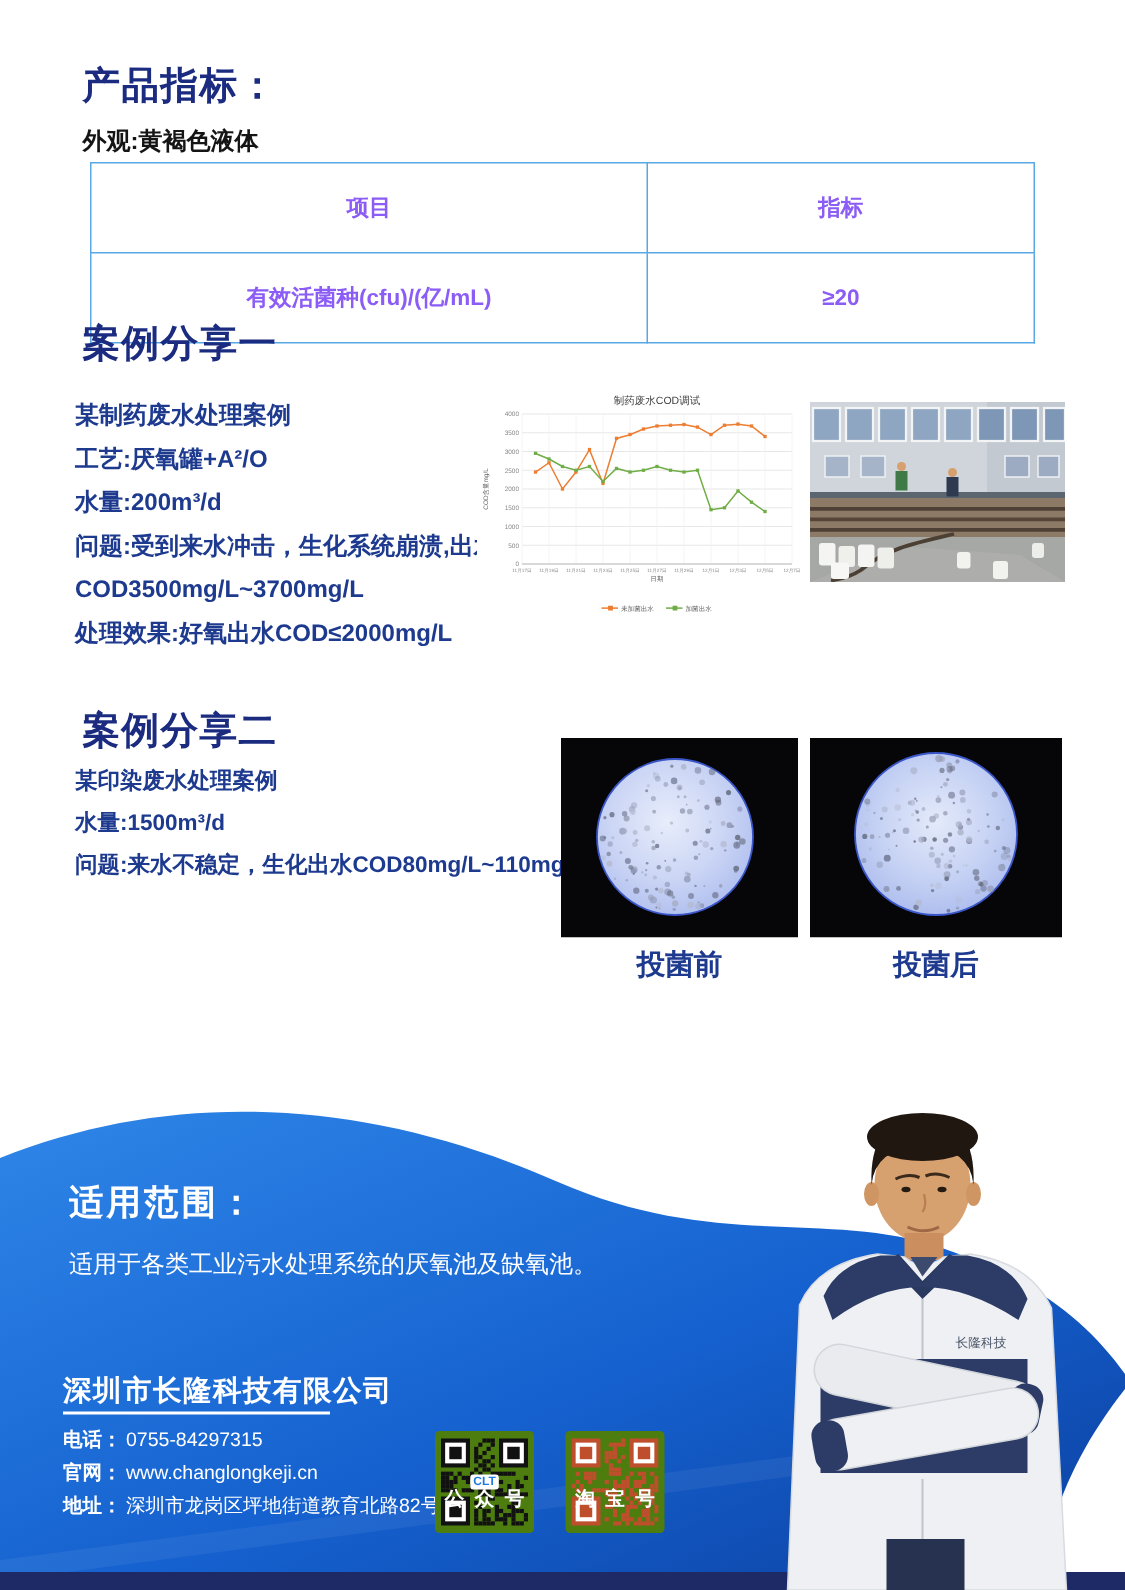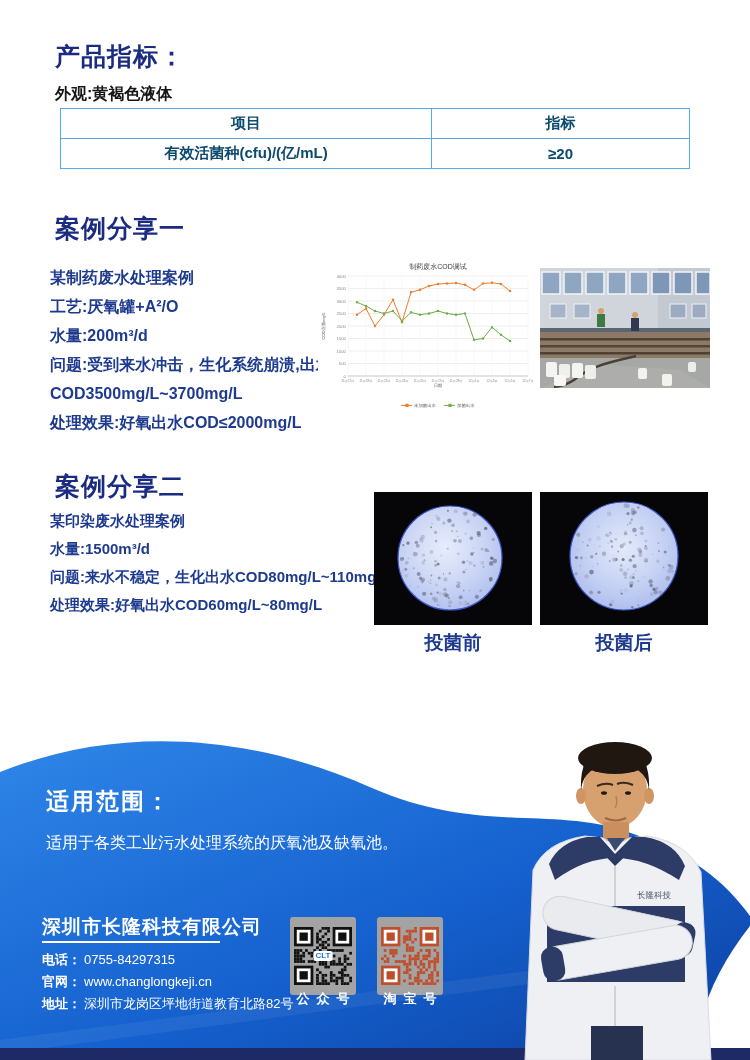--- a/index.html
+++ b/index.html
@@ -2,42 +2,42 @@
 <html><head>
 <meta charset="utf-8">
 <style>
   html,body{margin:0;padding:0;background:#fff;}
   .page{position:relative;width:750px;height:1060px;background:#ffffff;overflow:hidden;
         font-family:"Liberation Sans",sans-serif;}
   .sec-title{position:absolute;font-size:25px;font-weight:700;color:#1b2c80;letter-spacing:1px;}
   .appearance{position:absolute;left:55px;top:84px;font-size:16px;font-weight:600;color:#151515;}
   .spec-table{position:absolute;left:60px;top:108px;width:630px;border-collapse:collapse;}
   .spec-table th,.spec-table td{border:1px solid #58a8e6;height:29px;text-align:center;
-        font-size:15px;font-weight:700;color:#0c4a6e;padding:0;background:#fff;}
+        font-size:15px;font-weight:700;color:#8b5cf6;padding:15px;background:#fff;}
   .col-item{width:59%;}
   .case-lines{position:absolute;color:#1d3a8f;font-weight:700;white-space:nowrap;}
   #case1-lines{left:50px;top:263px;font-size:16px;line-height:29px;}
   #case2-lines{left:50px;top:507px;font-size:15px;line-height:28px;}
   #cod-chart{position:absolute;left:318px;top:260px;width:218px;height:152px;background:#fff;}
   #site-photo{position:absolute;left:540px;top:268px;width:170px;height:120px;}
   .micro{position:absolute;top:492px;height:133px;}
   #micro1{left:374px;width:158px;}
   #micro2{left:540px;width:168px;}
   .micro-caption{position:absolute;top:630px;font-size:19px;font-weight:700;color:#1d3a8f;text-align:center;}
   #cap1{left:374px;width:158px;}
   #cap2{left:540px;width:168px;}
   #wave{position:absolute;left:0;top:720px;width:750px;height:340px;}
   #portrait{position:absolute;left:515px;top:738px;width:228px;height:322px;}
   .scope-title{position:absolute;left:46px;top:786px;font-size:23px;font-weight:700;color:#fff;letter-spacing:2px;}
   .scope-text{position:absolute;left:46px;top:833px;font-size:16px;color:#fff;font-weight:500;}
   .company{position:absolute;left:42px;top:914px;font-size:19px;font-weight:700;color:#fff;letter-spacing:1px;}
   .company-underline{position:absolute;left:42px;top:941px;width:178px;height:2px;background:#fff;}
   .contact{position:absolute;left:42px;top:949px;color:#fff;font-size:13px;line-height:22px;font-weight:600;white-space:nowrap;}
   .contact .v{margin-left:3px;font-weight:500;}
-  .qr{position:absolute;top:917px;width:66px;height:78px;background:#a3a3a3;border-radius:3px;padding:4px;box-sizing:border-box;}
+  .qr{position:absolute;top:954px;width:66px;height:68px;background:#4d7c0f;border-radius:3px;padding:4px;box-sizing:border-box;}
   #qr-box1{left:290px;} #qr-box2{left:377px;}
   .qr svg{width:100%;height:100%;display:block;}
   .qr-badge{position:absolute;left:50%;top:50%;transform:translate(-50%,-50%);background:#fff;
         font-size:8px;font-weight:700;color:#1f7ae0;padding:1px 2px;border-radius:2px;line-height:1;}
   .qr-caption{position:absolute;top:990px;width:90px;text-align:center;color:#fff;font-size:13px;
         font-weight:600;letter-spacing:7px;text-indent:7px;}
   #qcap1{left:278px;} #qcap2{left:365px;}
 </style>
 </head>
 <body>
@@ -203,21 +203,20 @@
       <rect x="122" y="106" width="10" height="12" rx="2" fill="#f2f2ef"></rect>
       <rect x="148" y="94" width="8" height="10" rx="2" fill="#ededea"></rect>
     </g>
   </svg>
 
   <div class="sec-title" style="left:55px;top:470px;">案例分享二</div>
   <div class="case-lines" id="case2-lines">
     <div>某印染废水处理案例</div>
     <div>水量:1500m³/d</div>
     <div>问题:来水不稳定，生化出水COD80mg/L~110mg/L</div>
-    <div>处理效果:好氧出水COD60mg/L~80mg/L</div>
   </div>
 
   <svg class="micro" id="micro1" viewBox="0 0 158 133">
     <defs>
       <radialGradient id="mg1" cx="45%" cy="40%" r="65%">
         <stop offset="0%" stop-color="#e8edfb"></stop>
           <stop offset="55%" stop-color="#ccd6f5"></stop>
           <stop offset="100%" stop-color="#aebdee"></stop>
       </radialGradient>
       <clipPath id="mc1">

